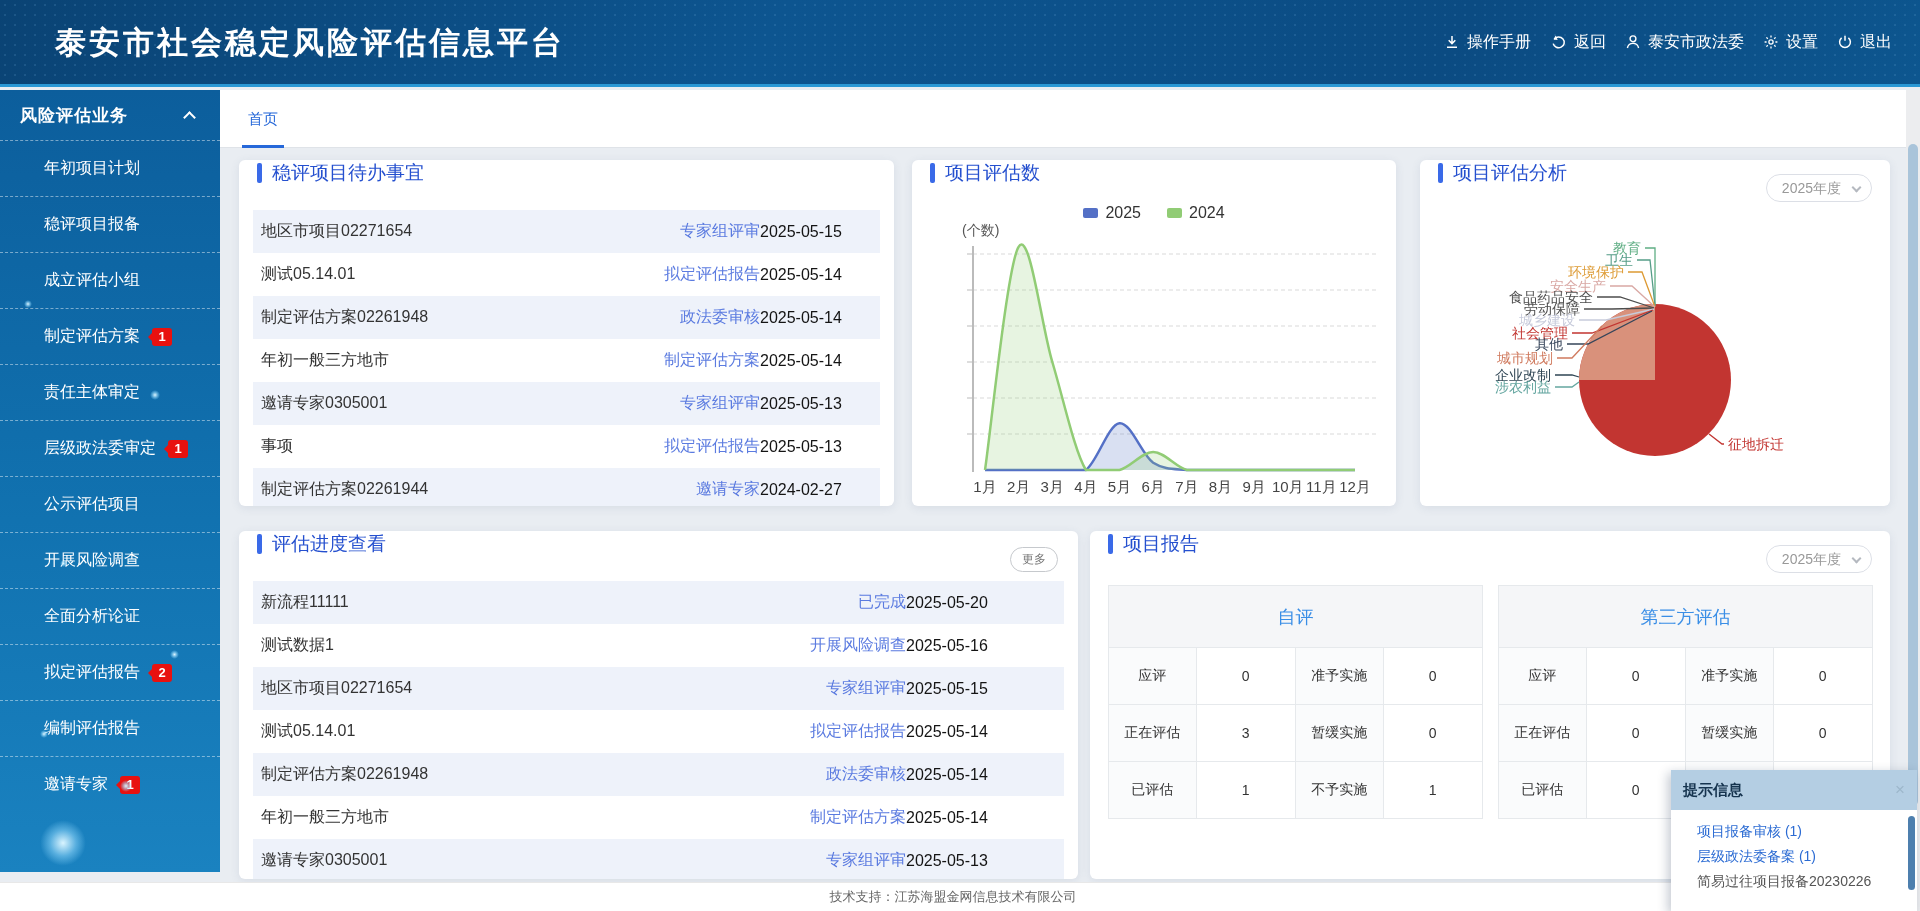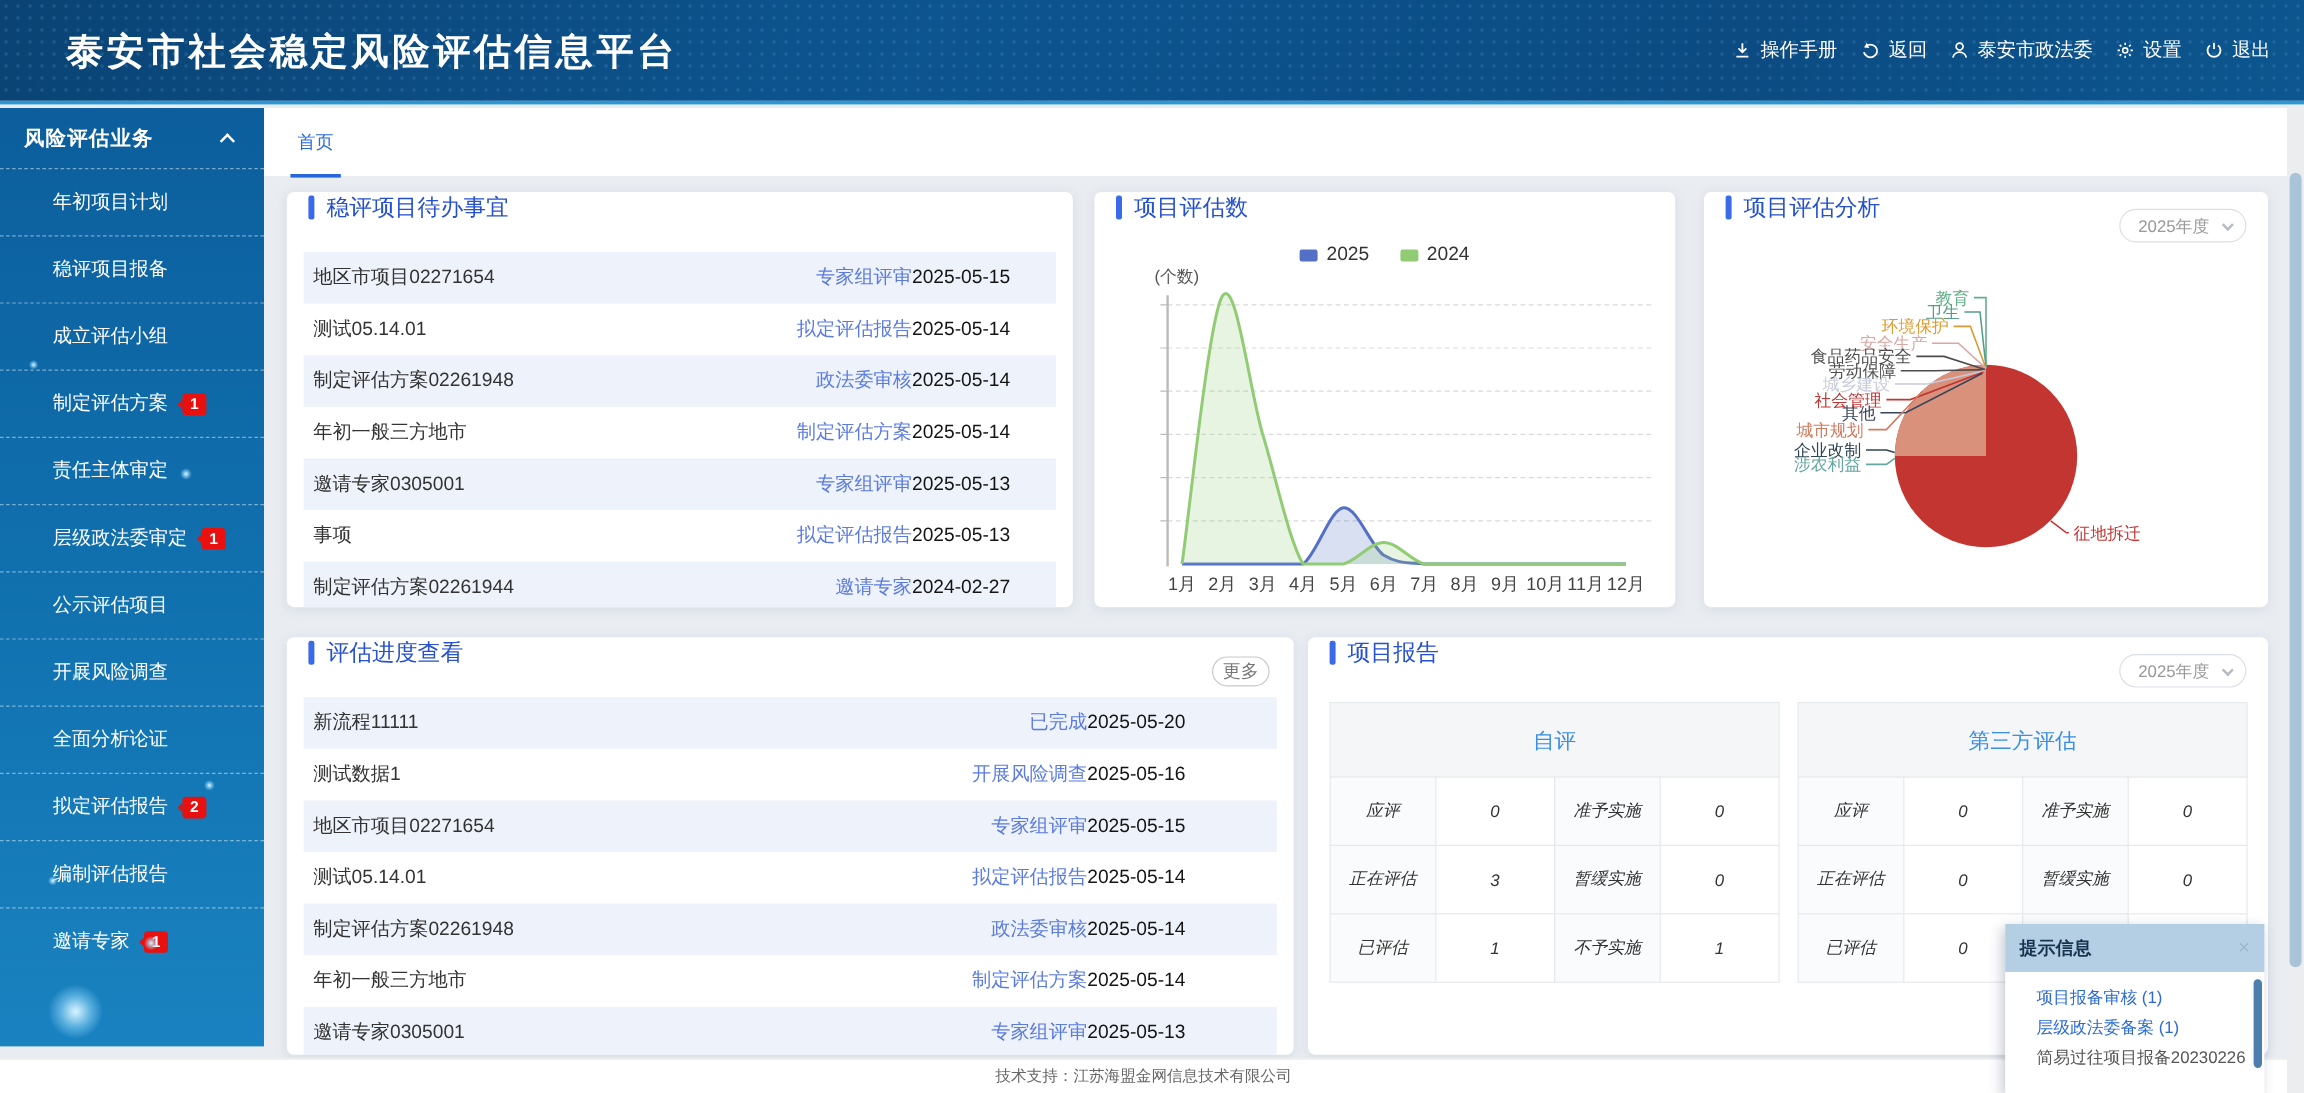--- a/index.html
+++ b/index.html
@@ -73,35 +73,35 @@
   .legend-mark { width:15px; height:10px; border-radius:2px; display:inline-block; }
   .unit-label { position:absolute; left:50px; top:62px; font-size:14px; color:#555; }
   .chart-svg { position:absolute; inset:0; }
 
   .year-pill { position:absolute; right:18px; top:14px; height:28px; line-height:26px;
             padding:0 30px 0 15px; border:1px solid #dcdfe6; border-radius:14px;
             font-size:14px; color:#999; background:#fff; cursor:pointer; }
   .year-pill .dd { position:absolute; right:11px; top:9px; width:7px; height:7px;
             border-right:2px solid #b5b9c0; border-bottom:2px solid #b5b9c0; transform:rotate(45deg); }
   .more-pill { position:absolute; right:20px; top:16px; width:48px; height:25px; line-height:23px;
-            border:1px solid #c6c9cd; border-radius:13px; text-align:center; font-size:15px;
+            border:1px solid #c6c9cd; border-radius:13px; text-align:center; font-size:12px;
             color:#777; cursor:pointer; background:#fff; }
 
   
   .rep-table { position:absolute; top:54px; width:375px; border-collapse:collapse;
             font-size:14px; color:#333; background:#fff;padding-left:42px; }
   .rep-table.t0 { left:18px; } .rep-table.t1 { left:408px; }
   .rep-table td { border:1px solid #e6e9ec; text-align:center; }
   .rep-head { height:62px; font-size:18px; color:#3a8ee6; background:#f5f6f8; }
-  .rep-row td { height:57px;font-style:italic; }
+  .rep-row td { height:57px; }
   .rep-row td.lbl { background:#fafbfc; width:88px; }
   .rep-row td.val { width:100px; }
 
   
-  .toast { position:absolute; left:1671px; top:770px; width:216px; height:141px; background:#fff;
+  .toast { position:absolute; left:1671px; top:770px; width:246px; height:141px; background:#fff;
             box-shadow:-3px 3px 10px rgba(20,40,70,.25); z-index:60; }
   .toast-head { height:40px; background:#b4cee3; display:flex; align-items:center;
             justify-content:space-between; padding:0 12px; font-size:15px; font-weight:bold;
             color:#16344f; }
   .toast-close { color:#9db7cb; font-size:17px; cursor:pointer; font-weight:normal; }
   .toast-body { padding:9px 16px 0 26px; font-size:14px; line-height:25px; }
   .toast-link { display:block; color:#2b6bd3; cursor:pointer; text-decoration:none; }
   .toast-text { display:block; color:#555; white-space:nowrap; }
   .toast-scroll { position:absolute; right:2px; top:46px; width:7px; height:74px;
             background:#4d7fae; border-radius:4px; }

